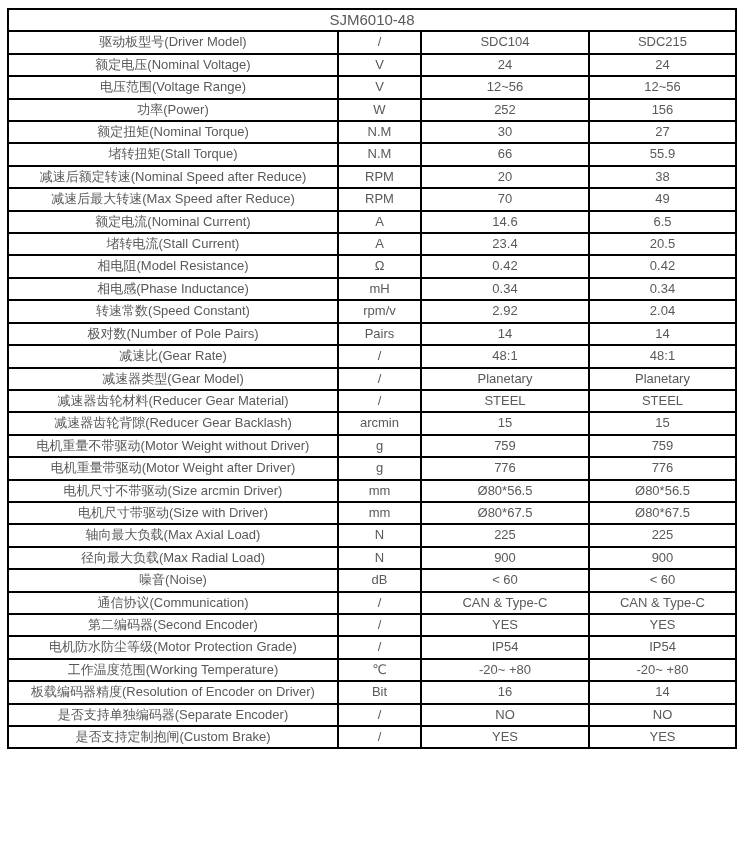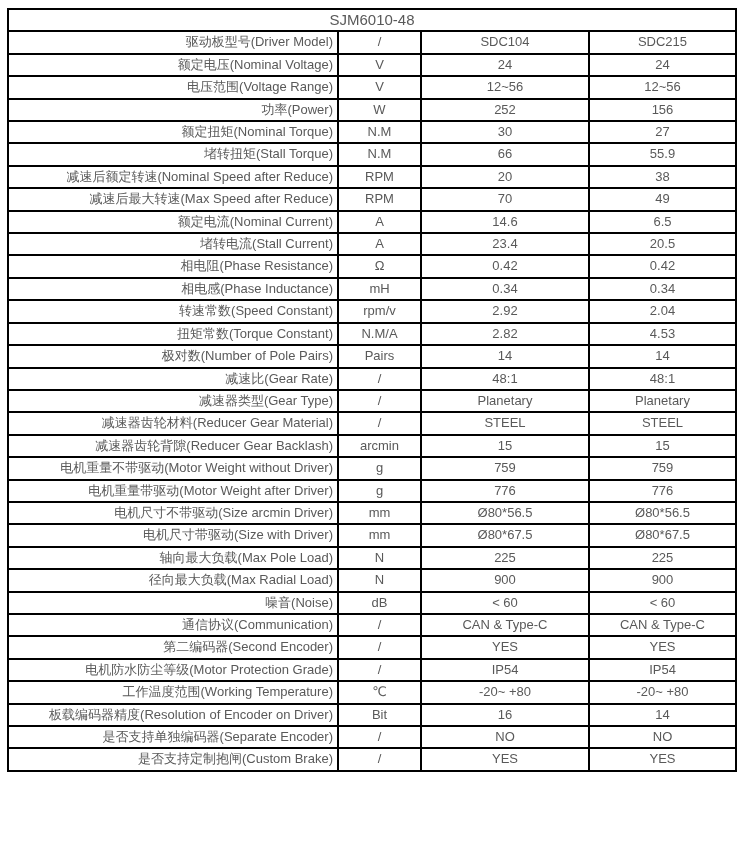--- a/index.html
+++ b/index.html
@@ -36,21 +36,21 @@
     font-weight: normal;
   }
   th.title-cell {
     text-align: center;
     font-size: 15px;
     height: 23px;
     line-height: 23px;
     color: #595959;
   }
   td.label {
-    text-align: right;
+    text-align: center;
     padding-left: 6px;
   }
   td.unit, td.val {
     text-align: center;
   }
 </style>
 </head>
 <body>
 
 <div class="page">
@@ -121,57 +121,51 @@
           <td class="val">14.6</td>
           <td class="val">6.5</td>
         </tr>
         <tr>
           <td class="label">堵转电流(Stall Current)</td>
           <td class="unit">A</td>
           <td class="val">23.4</td>
           <td class="val">20.5</td>
         </tr>
         <tr>
-          <td class="label">相电阻(Phase Resistance)</td>
+          <td class="label">相电阻(Model Resistance)</td>
           <td class="unit">Ω</td>
           <td class="val">0.42</td>
           <td class="val">0.42</td>
         </tr>
         <tr>
           <td class="label">相电感(Phase Inductance)</td>
           <td class="unit">mH</td>
           <td class="val">0.34</td>
           <td class="val">0.34</td>
         </tr>
         <tr>
           <td class="label">转速常数(Speed Constant)</td>
           <td class="unit">rpm/v</td>
           <td class="val">2.92</td>
           <td class="val">2.04</td>
         </tr>
         <tr>
-          <td class="label">扭矩常数(Torque Constant)</td>
-          <td class="unit">N.M/A</td>
-          <td class="val">2.82</td>
-          <td class="val">4.53</td>
-        </tr>
-        <tr>
           <td class="label">极对数(Number of Pole Pairs)</td>
           <td class="unit">Pairs</td>
           <td class="val">14</td>
           <td class="val">14</td>
         </tr>
         <tr>
           <td class="label">减速比(Gear Rate)</td>
           <td class="unit">/</td>
           <td class="val">48:1</td>
           <td class="val">48:1</td>
         </tr>
         <tr>
-          <td class="label">减速器类型(Gear Type)</td>
+          <td class="label">减速器类型(Gear Model)</td>
           <td class="unit">/</td>
           <td class="val">Planetary</td>
           <td class="val">Planetary</td>
         </tr>
         <tr>
           <td class="label">减速器齿轮材料(Reducer Gear Material)</td>
           <td class="unit">/</td>
           <td class="val">STEEL</td>
           <td class="val">STEEL</td>
         </tr>
@@ -199,21 +193,21 @@
           <td class="val">Ø80*56.5</td>
           <td class="val">Ø80*56.5</td>
         </tr>
         <tr>
           <td class="label">电机尺寸带驱动(Size with Driver)</td>
           <td class="unit">mm</td>
           <td class="val">Ø80*67.5</td>
           <td class="val">Ø80*67.5</td>
         </tr>
         <tr>
-          <td class="label">轴向最大负载(Max Pole Load)</td>
+          <td class="label">轴向最大负载(Max Axial Load)</td>
           <td class="unit">N</td>
           <td class="val">225</td>
           <td class="val">225</td>
         </tr>
         <tr>
           <td class="label">径向最大负载(Max Radial Load)</td>
           <td class="unit">N</td>
           <td class="val">900</td>
           <td class="val">900</td>
         </tr>

